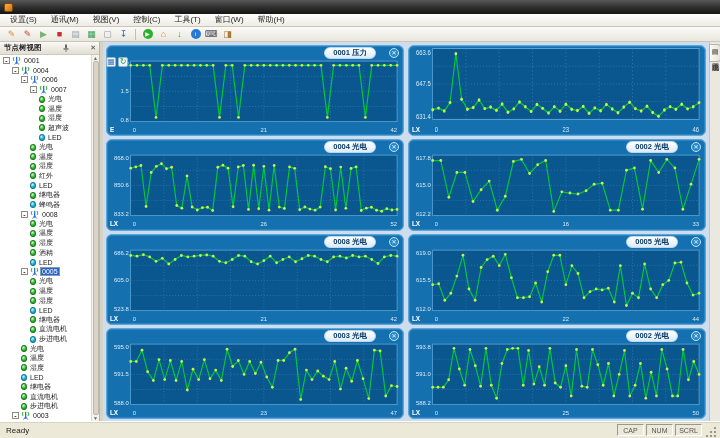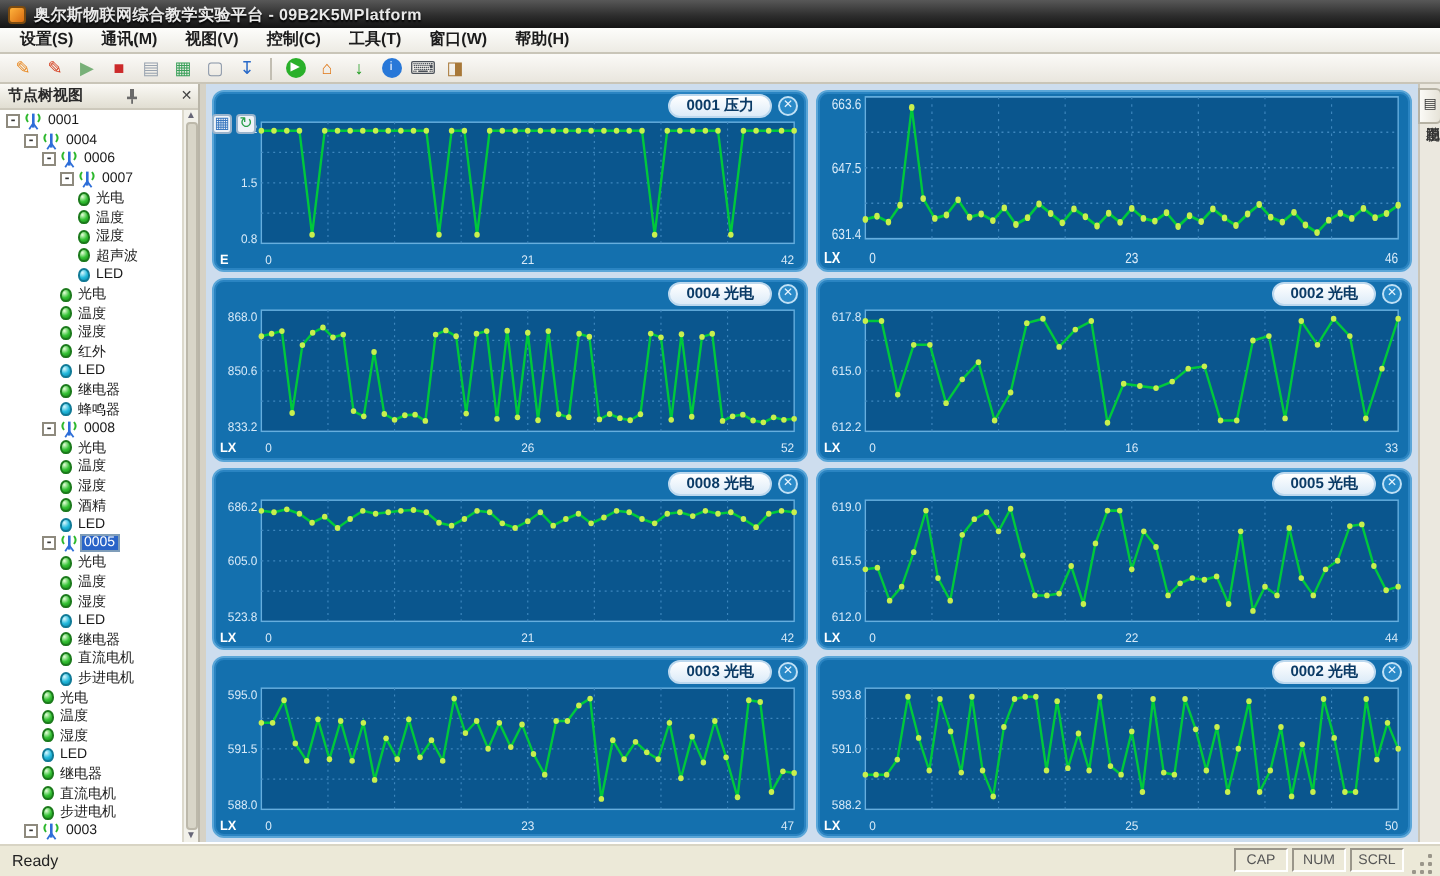--- a/index.html
+++ b/index.html
@@ -10,21 +10,21 @@
   
   .titlebar { height:14px; background:linear-gradient(#585858,#2e2e2e 55%,#141414);
     display:flex; align-items:center; padding:0 4px; gap:4px; flex:0 0 auto; }
   .titlebar .appicon { width:9px; height:9px; border-radius:2px;
     background:linear-gradient(135deg,#ffb33c,#d86a10); border:1px solid #7a4a10; }
   .titlebar .title { color:#e9e9e9; font-size:8px; font-weight:bold; letter-spacing:.2px;
     text-shadow:0 1px 1px #000; white-space:nowrap; }
 
   
   .menubar { height:13px; background:linear-gradient(#fdfdfb,#edebe4);
-    border-bottom:1px solid #c9c5b8; display:flex; align-items:center; padding-left:3px; flex:0 0 auto;font-weight:bold; }
+    border-bottom:1px solid #c9c5b8; display:flex; align-items:center; padding-left:3px; flex:0 0 auto; }
   .menu-item { padding:0 7px; font-size:8px; color:#1c1c1c; line-height:12px; }
 
   
   .toolbar { height:15px; background:linear-gradient(#fbfaf7,#e9e6de);
     border-bottom:1px solid #c9c5b8; display:flex; align-items:center; padding-left:4px; gap:1px; flex:0 0 auto; }
   .tbtn { width:15px; height:13px; display:flex; align-items:center; justify-content:center;
     font-size:9px; line-height:1; border-radius:2px; }
   .tbtn .circ { width:10px; height:10px; border-radius:50%; display:flex; align-items:center;
     justify-content:center; font-size:6px; color:#fff; }
   .tsep { width:1px; height:11px; background:#c2beb2; margin:0 3px; }
@@ -70,21 +70,21 @@
   .charts-tools { position:absolute; top:15px; left:3px; z-index:3; display:flex; gap:2px; }
   .cbtn { width:10px; height:10px; display:flex; align-items:center; justify-content:center;
     font-size:8px; line-height:1; background:#eef3f8; border:1px solid #9ab4cc; border-radius:2px; }
 
   
   .charts { flex:1 1 auto; display:grid; grid-template-columns:1fr 1fr;
     grid-auto-rows:1fr; gap:3px 4px; padding:3px 3px 2px 3px; min-height:0; }
   .panel { border:1px solid #5aa6d8; border-radius:6px; background:#1470ae;
     display:flex; flex-direction:column; overflow:hidden; box-shadow:inset 0 0 0 1px #2a84c2; }
   .panel-head { height:13px; flex:0 0 auto; display:flex; align-items:center;
-    justify-content:flex-end; gap:3px; padding:1px 4px 0 4px; }
+    justify-content:flex-end; gap:13px; padding:1px 4px 0 4px; }
   .panel-title { background:linear-gradient(#ffffff,#dcebf8); color:#0b3b66; font-weight:bold;
     font-size:7.5px; padding:0 8px; border-radius:6px; line-height:10px; border:1px solid #bcd8ee; }
   .panel-close { width:10px; height:10px; border-radius:50%; background:#2a8ac8; color:#eaf6ff;
     border:1px solid #bfe0f5; font-size:6px; line-height:8px; text-align:center; font-weight:bold; }
   .panel svg { flex:1 1 auto; width:100%; height:100%; display:block; }
 
   
   .rightstrip { width:11px; flex:0 0 auto; background:#ebe8df; border-left:1px solid #c9c5b8;
     display:flex; flex-direction:column; align-items:center; padding-top:2px; }
   .vtab { writing-mode:vertical-rl; text-orientation:mixed; font-size:7px; color:#333;
@@ -106,21 +106,20 @@
       radial-gradient(circle at 6px 7px,#9a968a 1px,transparent 1.2px),
       radial-gradient(circle at 10px 11px,#9a968a 1px,transparent 1.2px),
       radial-gradient(circle at 6px 11px,#9a968a 1px,transparent 1.2px),
       radial-gradient(circle at 2px 11px,#9a968a 1px,transparent 1.2px); }
 </style>
 </head>
 <body>
 
 <div class="titlebar">
   <span class="appicon"></span>
-  <span class="title">奥尔斯物联网综合教学实验平台 - 09B2K5MPlatform</span>
 </div>
 
 <div class="menubar">
     <span class="menu-item">设置(S)</span>
     <span class="menu-item">通讯(M)</span>
     <span class="menu-item">视图(V)</span>
     <span class="menu-item">控制(C)</span>
     <span class="menu-item">工具(T)</span>
     <span class="menu-item">窗口(W)</span>
     <span class="menu-item">帮助(H)</span>

